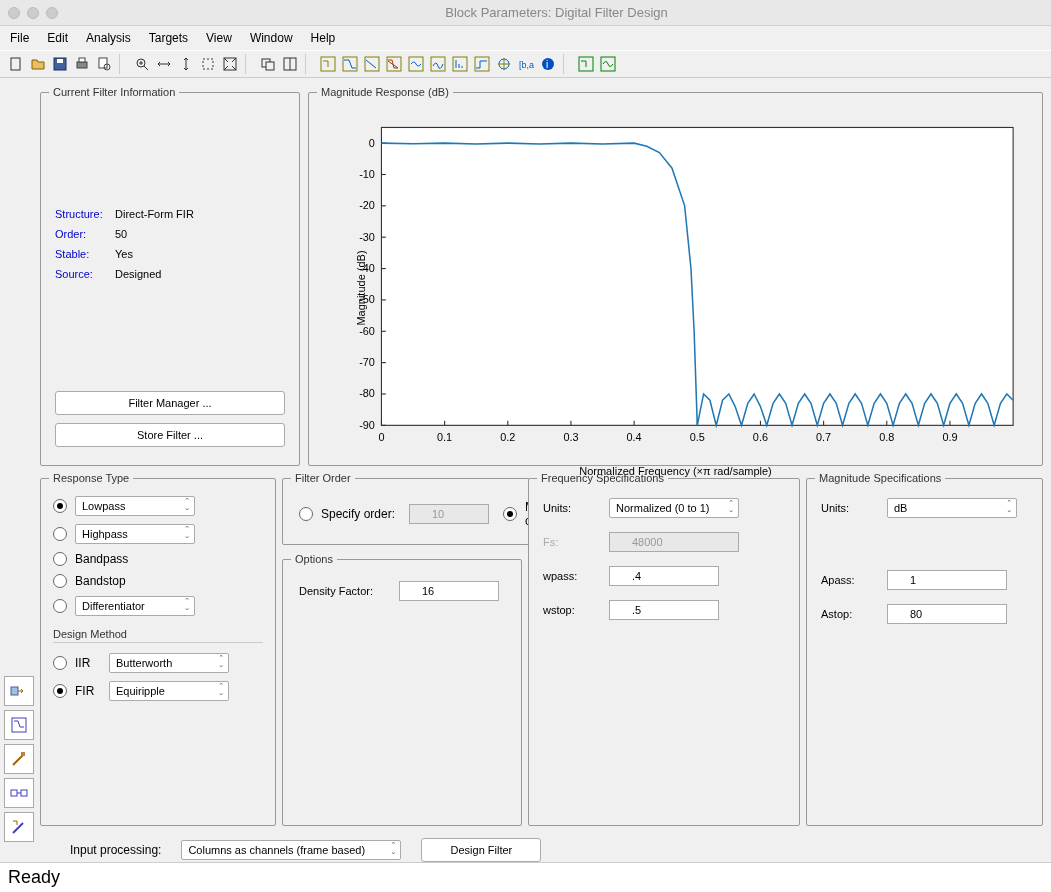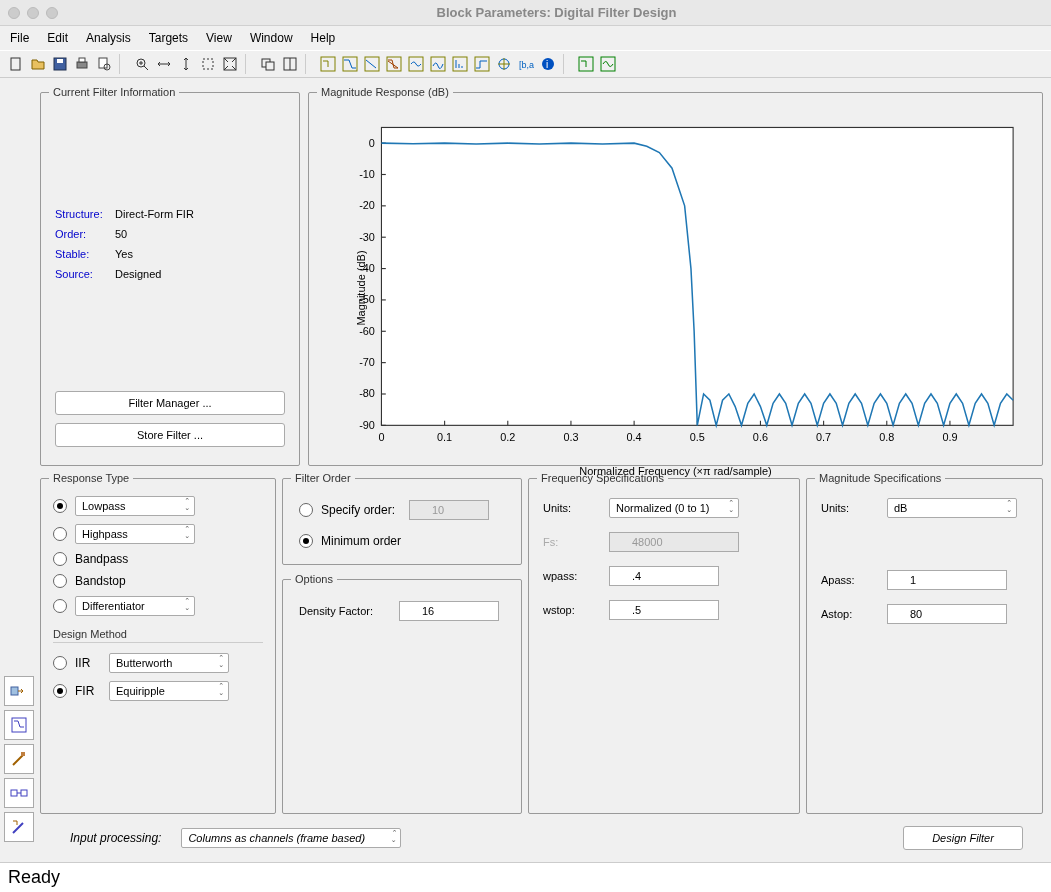--- a/index.html
+++ b/index.html
@@ -1,20 +1,20 @@
 <!DOCTYPE html>
 <html><head>
 <meta charset="utf-8">
 <style>
 * { box-sizing: border-box; margin: 0; padding: 0; font-family: Arial, Helvetica, sans-serif; }
 body { background: #f0f0f0; font-size: 12px; color: #000; width: 1051px; height: 892px; overflow: hidden; display: flex; flex-direction: column; }
 .titlebar { background: #e8e8e8; height: 26px; display: flex; align-items: center; padding: 0 8px; border-bottom: 1px solid #d0d0d0;}
 .traffic { display: flex; gap: 7px; margin-right: 12px;}
 .traffic span { width: 12px; height: 12px; border-radius: 50%; background: #ccc; border:1px solid #bbb;}
-.titlebar-title { flex:1; text-align:center; font-weight:bold; color:#888; font-size:13px;}
+.titlebar-title { flex:1; text-align:center; font-weight:normal; color:#888; font-size:13px;}
 .menubar { background:#f0f0f0; height:24px; display:flex; align-items:center; padding:0 10px; gap:18px; font-size:12px;}
 .menubar span { cursor:default; }
 .toolbar { background:#f0f0f0; height:28px; border-top:1px solid #fff; border-bottom:1px solid #ccc; display:flex; align-items:center; padding:0 6px; gap:2px;}
 .toolbar .sep { width:8px; height:20px; border-left:1px solid #ccc; margin:0 3px;}
 .tool-icon { width:20px; height:20px; display:flex; align-items:center; justify-content:center; cursor:pointer;}
 .tool-icon svg { width:16px; height:16px; }
 .content { flex:1; display:flex; padding:8px 8px 0 4px; gap:0; overflow:hidden;}
 .leftstrip { width:36px; display:flex; flex-direction:column; justify-content:flex-end; gap:4px; padding-bottom:20px;}
 .leftstrip .lbtn { width:30px; height:30px; border:1px solid #aaa; background:#fff; display:flex; align-items:center; justify-content:center; cursor:pointer;}
 .leftstrip .lbtn svg { width:20px; height:20px;}
@@ -34,29 +34,29 @@
 .row2 { display:flex; gap:6px; flex:1;}
 .resp-type { width:236px;}
 .resp-inner { display:flex; flex-direction:column; gap:8px; padding:4px;}
 .radio-row { display:flex; align-items:center; gap:8px;}
 .radio { width:14px; height:14px; border:1px solid #666; border-radius:50%; background:#fff; display:inline-flex; align-items:center; justify-content:center; flex-shrink:0;}
 .radio.sel::after { content:''; width:6px; height:6px; background:#000; border-radius:50%;}
 .select { background:#fff; border:1px solid #aaa; border-radius:2px; padding:3px 18px 3px 6px; font-size:11px; position:relative; min-width:120px; display:inline-block;}
 .select::after { content:'⌃\A⌄'; white-space:pre; position:absolute; right:4px; top:0; font-size:7px; line-height:7px; color:#555;}
 .subhead { font-size:11px; color:#333; margin:4px 0 2px 0; border-bottom:1px solid #ccc; padding-bottom:2px;}
 .col-order { width:240px; display:flex; flex-direction:column; gap:8px;}
-.order-body { display:flex; flex-direction:column; gap:14px; padding:8px;}
+.order-body { display:flex; flex-direction:row; gap:14px; padding:8px;}
 .textfield { background:#fff; border:1px solid #aaa; padding:3px 22px; font-size:11px; min-width:80px; display:inline-block;}
 .textfield.dis { background:#e8e8e8; color:#999;}
 .freq-spec { width:272px;}
 .freq-body { display:flex; flex-direction:column; gap:14px; padding:6px;}
 .freq-row { display:flex; align-items:center; gap:10px;}
 .freq-row label { width:56px; font-size:11px;}
 .mag-spec { flex:1;}
-.bottom-row { display:flex; align-items:center; padding:6px 20px 12px 30px; gap:20px; justify-content:space-between;font-style:italic;}
+.bottom-row { display:flex; align-items:center; padding:6px 20px 0 30px; gap:20px; justify-content:flex-start;}
 .statusbar { background:#fff; border-top:1px solid #ccc; padding:4px 8px; font-size:18px;}
 .dislabel { color:#aaa; }
 svg.chart { width:100%; height:100%; }
 .chart-ylabel { position:absolute; left:-4px; top:50%; transform:translateY(-50%) rotate(-90deg); transform-origin:center; font-size:11px;}
 .chart-xlabel { text-align:center; font-size:11px; margin-top:2px;}
 .select.wide { min-width:220px;}
 </style>
 </head>
 <body>
 

